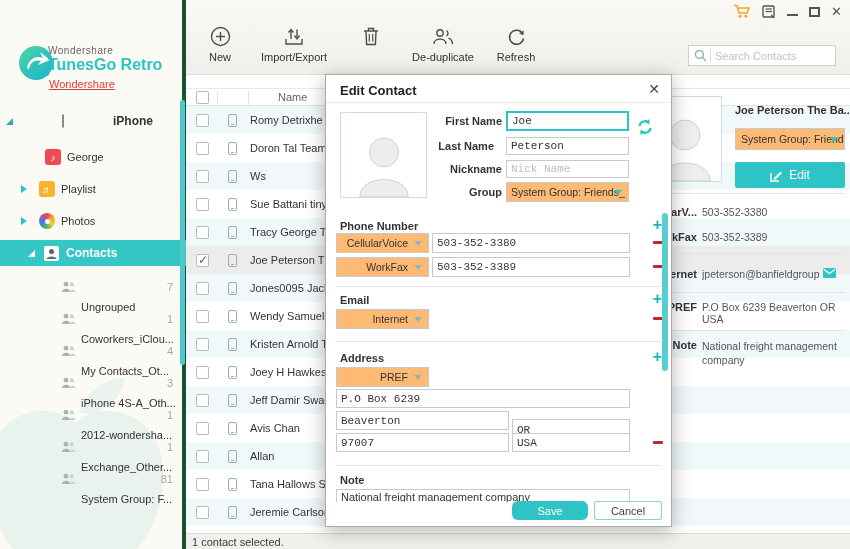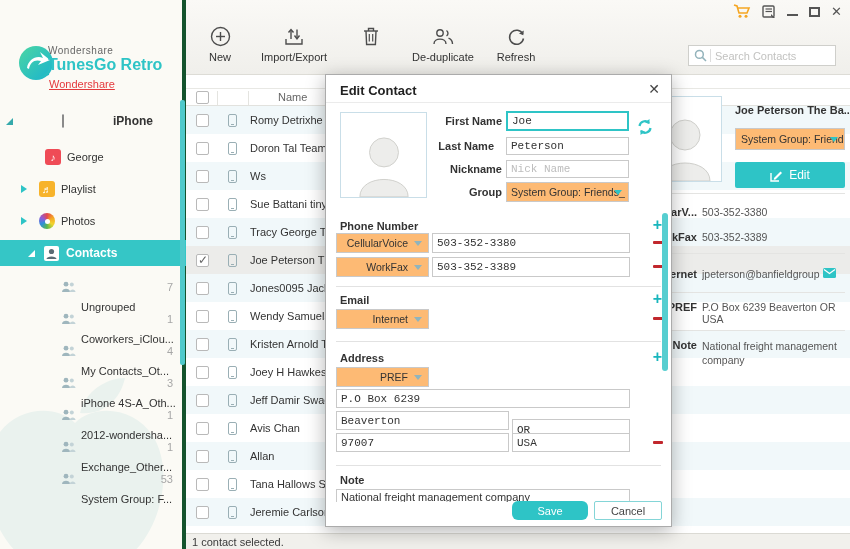--- a/index.html
+++ b/index.html
@@ -233,21 +233,21 @@
         <div class="grow">
     <span style="margin-left:61px; display:flex;">
       <svg width="15" height="12" viewBox="0 0 15 12">
               <circle cx="5" cy="3.2" r="2.4" fill="#9FB6BD"></circle>
               <path d="M1 11 C1 6.8, 9 6.8, 9 11 Z" fill="#9FB6BD"></path>
               <circle cx="10.8" cy="3.4" r="2" fill="#C3D3D7"></circle>
               <path d="M8.5 11 C9 7.6, 14.5 7.6, 14.5 11 Z" fill="#C3D3D7"></path>
             </svg>
     </span>
     <span class="glabel">System Group: F...</span>
-    <span class="gcount">53</span>
+    <span class="gcount">81</span>
   </div>
       </div>
 
     <div id="sidebar-scroll"></div>
   </div>
 
   <div id="main">
     <div id="topbar">
 
       <div id="winctl">

